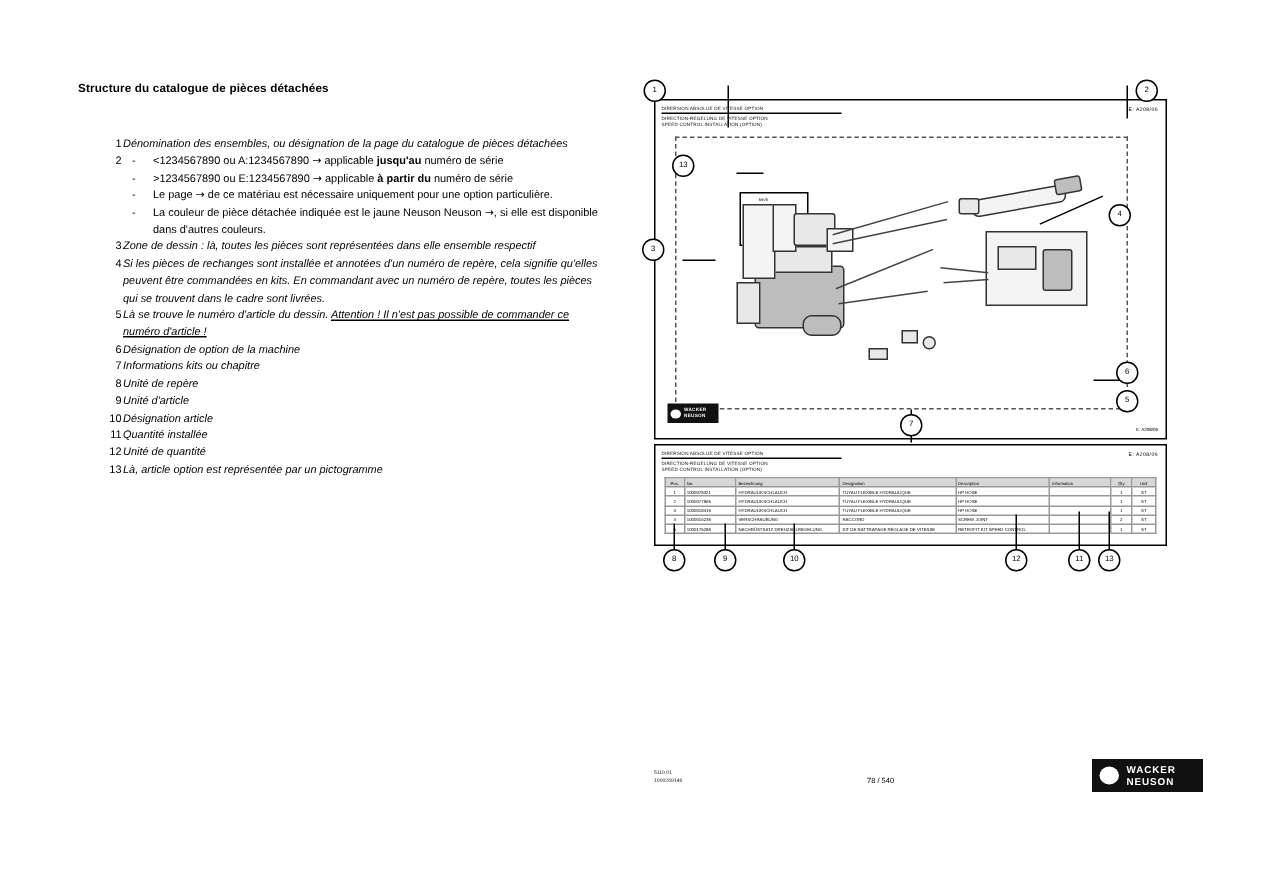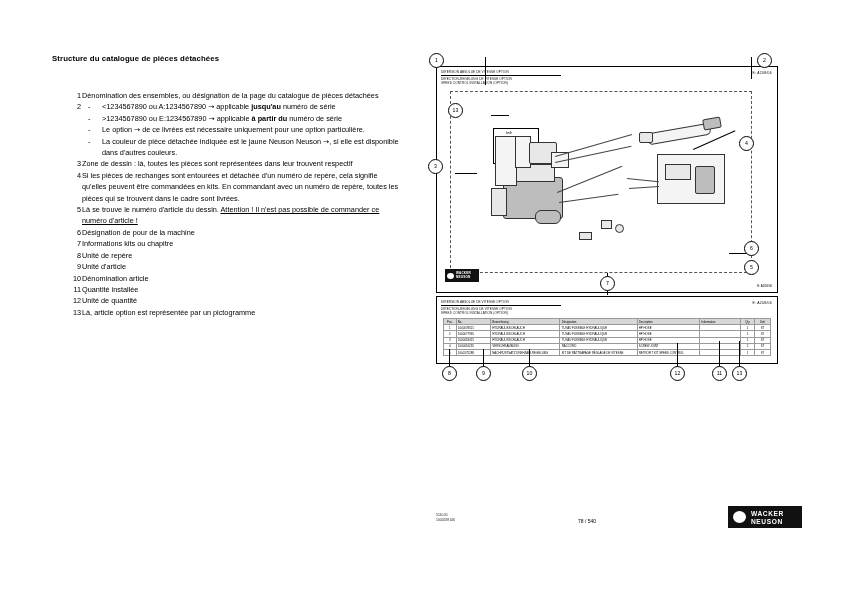--- a/index.html
+++ b/index.html
@@ -47,21 +47,21 @@
     padding-left: 30px;
     margin-bottom: 0px;
   }
   .li .num {
     position: absolute;
     left: 19px;
     top: 0;
     width: 10px;
     text-align: right;
   }
-  .li .txt { display: block; }
+  .li .txt { display: block; font-style: italic; }
 
   .sublist {
     margin-top: 0px;
     margin-bottom: 0px;
   }
   .sli {
     position: relative;
     padding-left: 20px;
     margin-top: 0px;
   }
@@ -341,63 +341,63 @@
         <div class="sli">
           <span class="dash">-</span>
           <span>&lt;1234567890 ou A:1234567890 </span><span class="arrow">→</span><span> applicable </span><b>jusqu'au</b><span> numéro de série</span>
         </div>
         <div class="sli">
           <span class="dash">-</span>
           <span>&gt;1234567890 ou E:1234567890 </span><span class="arrow">→</span><span> applicable </span><b>à partir du</b><span> numéro de série</span>
         </div>
         <div class="sli">
           <span class="dash">-</span>
-          <span>Le option </span><span class="arrow">→</span><span> de ce livrées est nécessaire uniquement pour une option particulière.</span>
+          <span>Le page </span><span class="arrow">→</span><span> de ce matériau est nécessaire uniquement pour une option particulière.</span>
         </div>
         <div class="sli">
           <span class="dash">-</span>
           <span>La couleur de pièce détachée indiquée est le jaune Neuson Neuson </span><span class="arrow">→</span><span>, si elle est disponible dans d'autres couleurs.</span>
         </div>
       </div>
     </div>
 
     <div class="li">
       <span class="num">3</span>
-      <span class="txt">Zone de dessin : là, toutes les pièces sont représentées dans leur trouvent respectif</span>
+      <span class="txt">Zone de dessin : là, toutes les pièces sont représentées dans elle ensemble respectif</span>
     </div>
 
     <div class="li">
       <span class="num">4</span>
-      <span class="txt">Si les pièces de rechanges sont entourées et détachée d'un numéro de repère, cela signifie qu'elles peuvent être commandées en kits. En commandant avec un numéro de repère, toutes les pièces qui se trouvent dans le cadre sont livrées.</span>
+      <span class="txt">Si les pièces de rechanges sont installée et annotées d'un numéro de repère, cela signifie qu'elles peuvent être commandées en kits. En commandant avec un numéro de repère, toutes les pièces qui se trouvent dans le cadre sont livrées.</span>
     </div>
 
     <div class="li">
       <span class="num">5</span>
       <span class="txt"><span>Là se trouve le numéro d'article du dessin. </span><u>Attention ! Il n'est pas possible de commander ce numéro d'article !</u></span>
     </div>
 
     <div class="li">
       <span class="num">6</span>
-      <span class="txt">Désignation de pour de la machine</span>
+      <span class="txt">Désignation de option de la machine</span>
     </div>
     <div class="li">
       <span class="num">7</span>
       <span class="txt">Informations kits ou chapitre</span>
     </div>
     <div class="li">
       <span class="num">8</span>
       <span class="txt">Unité de repère</span>
     </div>
     <div class="li">
       <span class="num">9</span>
       <span class="txt">Unité d'article</span>
     </div>
     <div class="li">
       <span class="num">10</span>
-      <span class="txt">Dénomination article</span>
+      <span class="txt">Désignation article</span>
     </div>
     <div class="li">
       <span class="num">11</span>
       <span class="txt">Quantité installée</span>
     </div>
     <div class="li">
       <span class="num">12</span>
       <span class="txt">Unité de quantité</span>
     </div>
     <div class="li">

